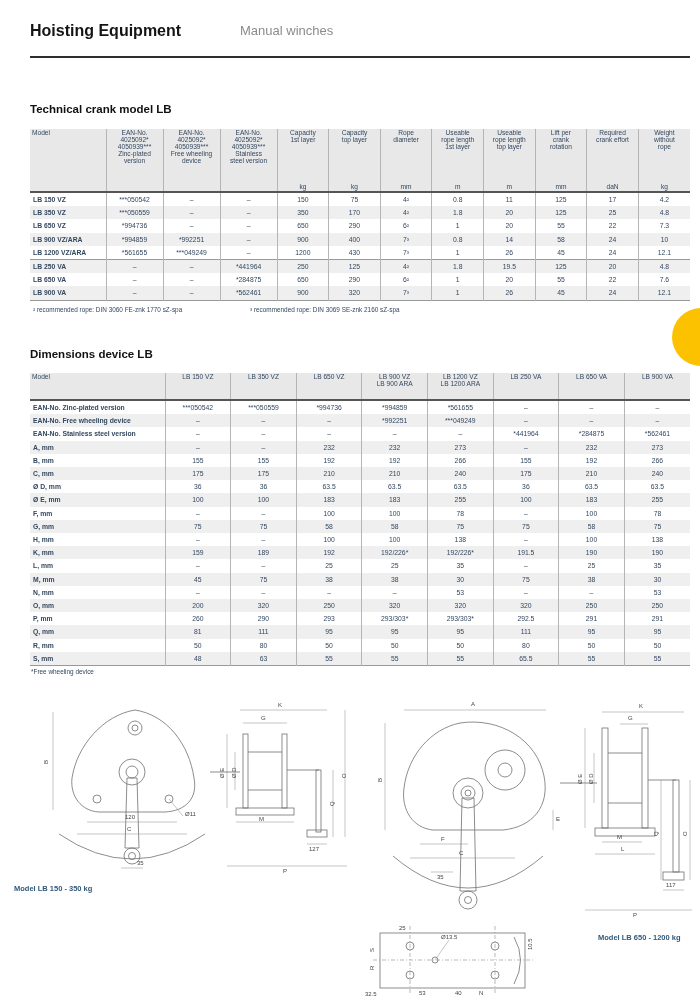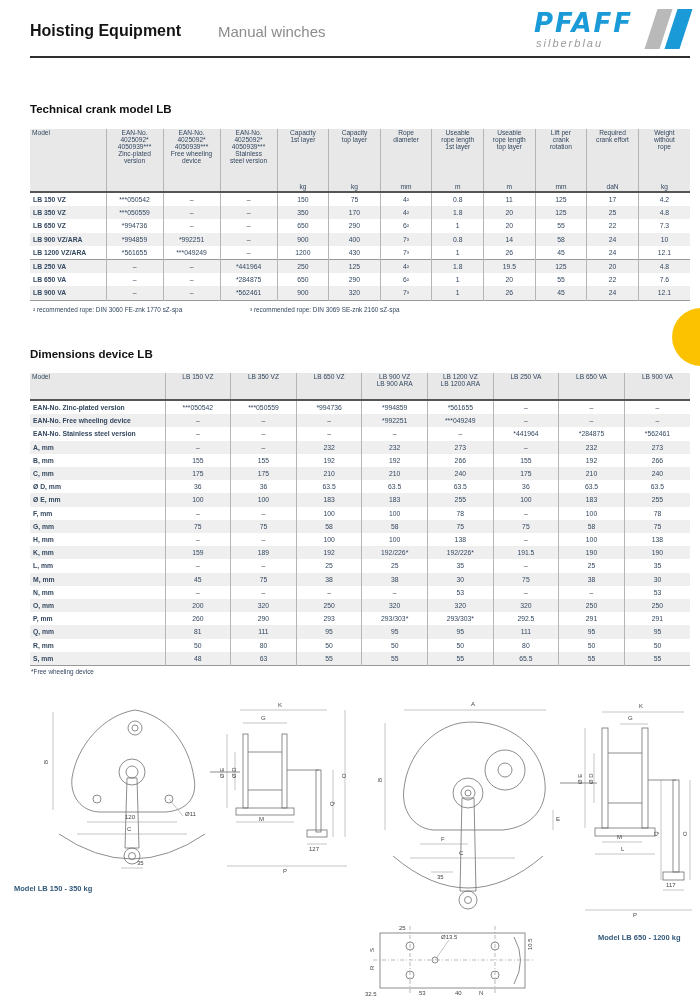--- a/index.html
+++ b/index.html
@@ -1,20 +1,20 @@
 <!DOCTYPE html>
 <html style="--blue: #1A9AD7; --navy: #33475f; --yellow: #FCC200;"><head>
 <meta charset="utf-8">
 <style>
   html,body{margin:0;padding:0;background:#fff;}
   .page{position:relative;width:700px;height:1000px;background:#fff;overflow:hidden;
         font-family:"Liberation Sans",sans-serif;}
   
   .hdr-title{position:absolute;left:30px;top:22px;font-size:16px;font-weight:bold;color:#141414;text-align:center;}
-  .hdr-sub{position:absolute;left:218px;top:23px;font-size:15px;color:#8c8c8c;}
+  .hdr-sub{position:absolute;left:240px;top:23px;font-size:13px;color:#8c8c8c;}
   .rule{position:absolute;left:30px;top:56px;width:660px;height:2px;background:#2e2e2e;}
   
   .logo{position:absolute;left:532px;top:8px;width:158px;height:44px;}
   .brand{position:absolute;left:2px;top:0px;font-size:26px;font-weight:bold;font-style:italic;
          color:var(--blue,#1A9AD7);letter-spacing:2px;font-family:"DejaVu Sans",sans-serif;}
   .brand-sub{position:absolute;left:4px;top:29px;font-size:11px;font-style:italic;letter-spacing:2px;color:#9a9a9a;}
   .stripe{position:absolute;top:1px;width:15px;height:40px;transform:skewX(-18deg);}
   .stripe.gray{right:24px;background:#b9b9b9;}
   .stripe.blue{right:4px;background:var(--blue,#1A9AD7);}
   
@@ -51,26 +51,20 @@
   .cap{position:absolute;font-size:7.5px;font-weight:bold;color:#33597a;}
 </style>
 </head>
 <body>
 
 <div class="page">
 
   <span class="hdr-title">Hoisting Equipment</span>
   <span class="hdr-sub">Manual winches</span>
 
-  <div class="logo">
-    <span class="brand">PFAFF</span>
-    <span class="brand-sub">silberblau</span>
-    <span class="stripe gray"></span>
-    <span class="stripe blue"></span>
-  </div>
 
   <div class="rule"></div>
 
   <div class="sec-title" style="top:103px">Technical crank model LB</div>
 
   <table class="t1" style="top:129px">
     <colgroup>
       <col style="width:76px">
         <col style="width:57px">
         <col style="width:57px">

